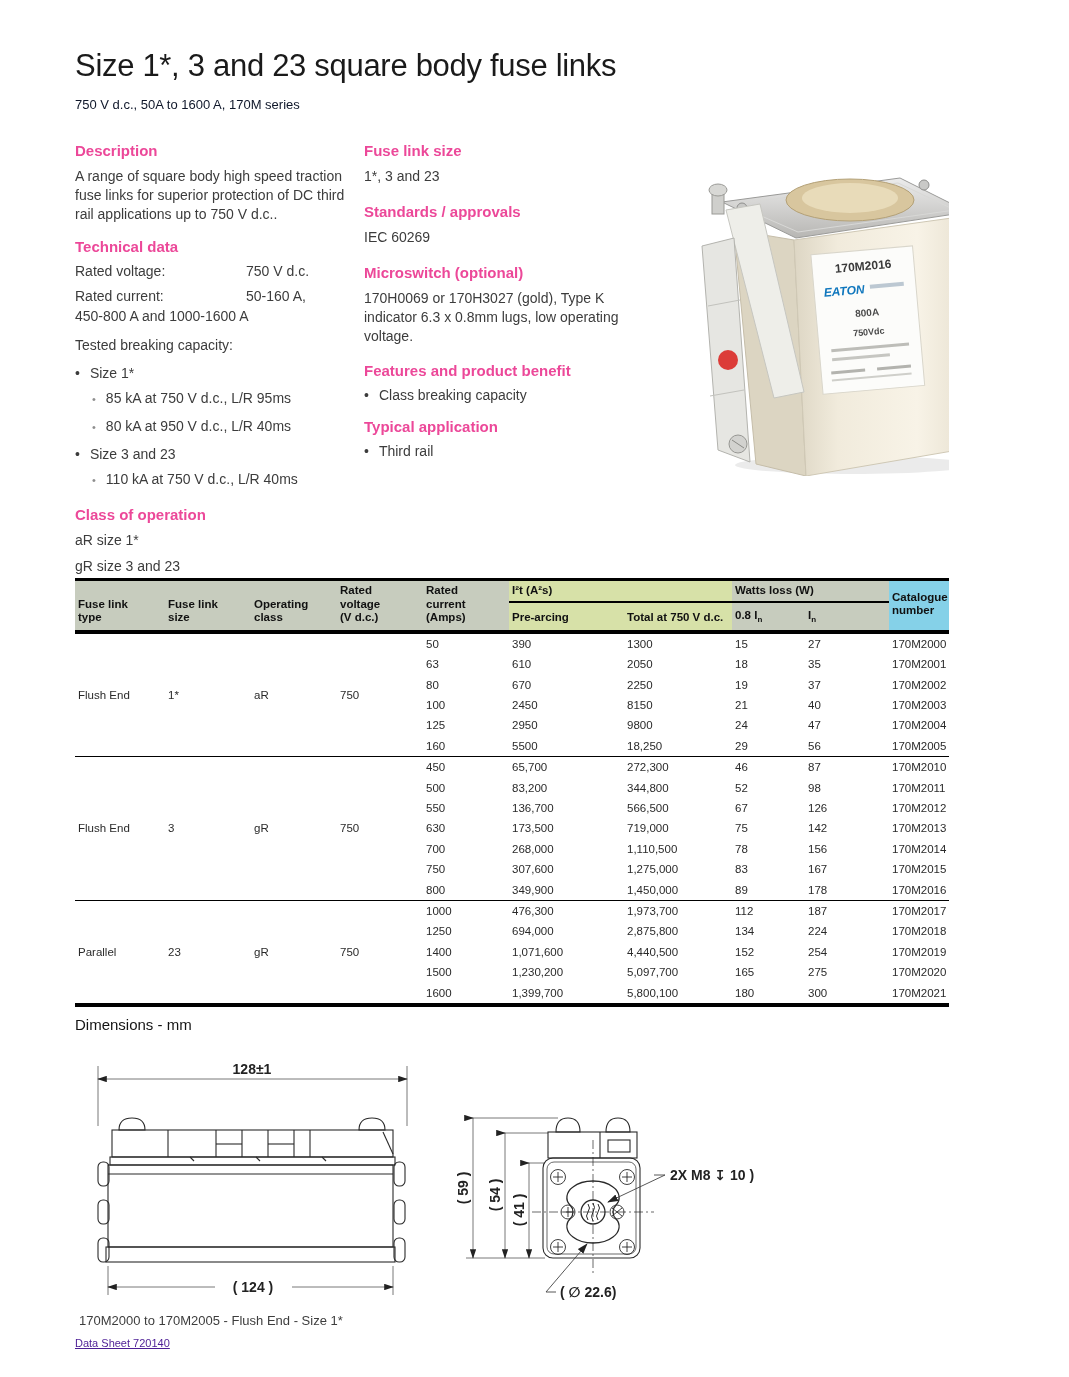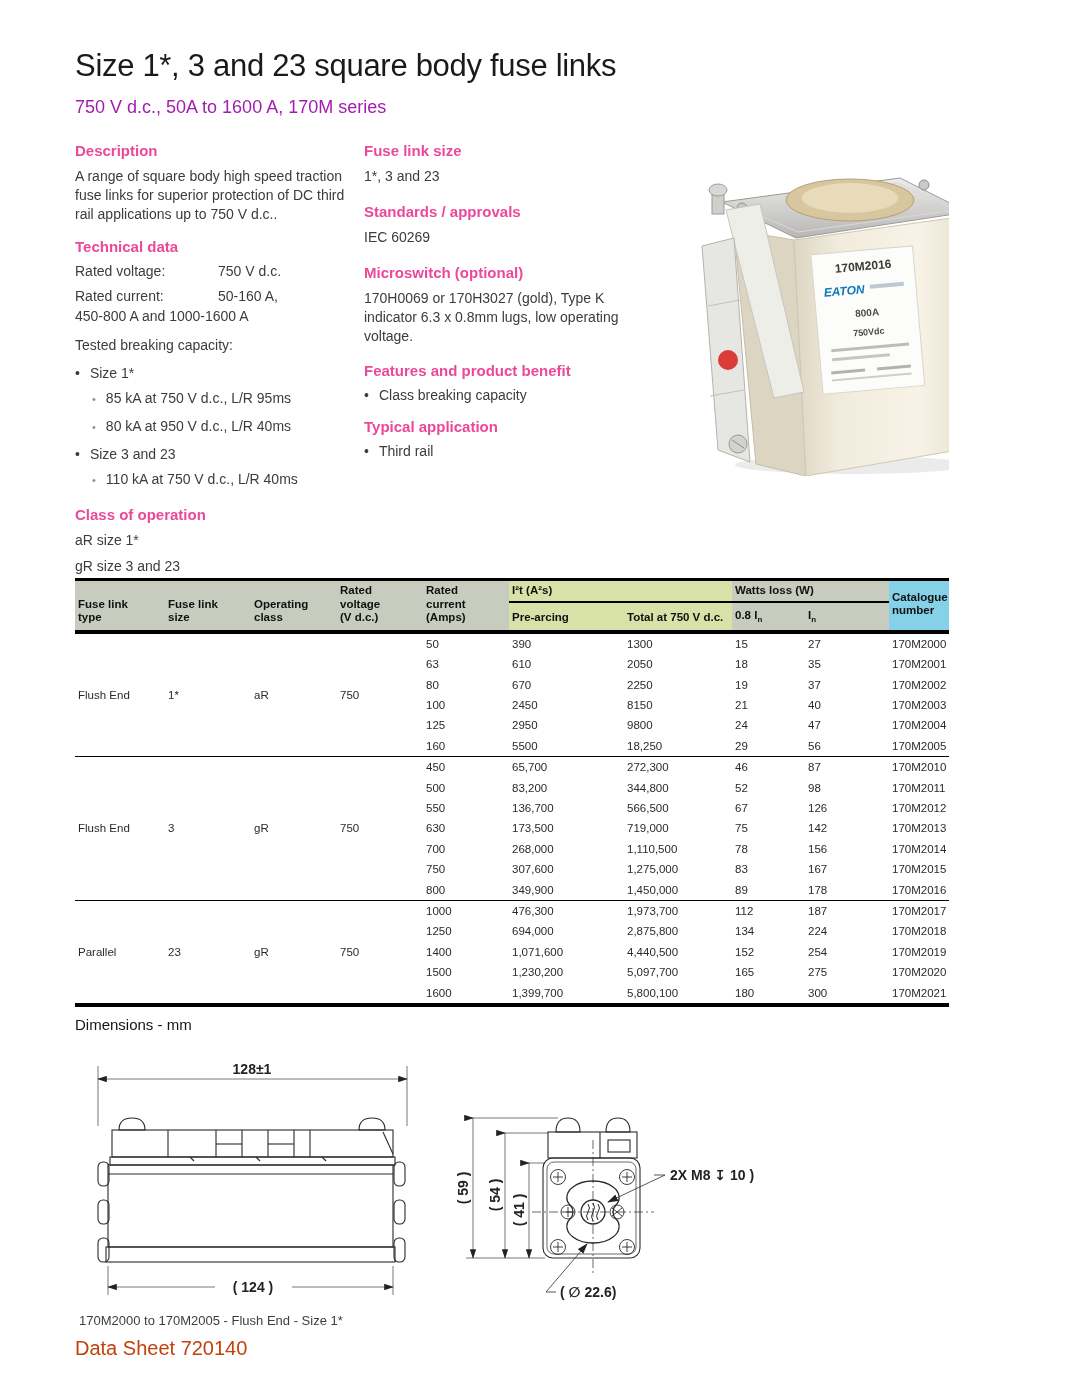--- a/index.html
+++ b/index.html
@@ -2,29 +2,29 @@
 <html><head>
 <meta charset="utf-8">
 <style>
   html,body { margin:0; padding:0; background:#ffffff; }
   .page { position:relative; width:949px; height:1377px; background:#fff; overflow:hidden;
           font-family:"Liberation Sans","DejaVu Sans",sans-serif; color:#333; }
 
   
   .title { position:absolute; left:75px; top:48px; font-size:31px; font-weight:400;
            color:#1a1a1a; letter-spacing:-0.3px; margin:0; }
-  .subtitle { position:absolute; left:75px; top:97px; font-size:18px; font-weight:400;
-              color:#a21caf; margin:0; }
+  .subtitle { position:absolute; left:75px; top:97px; font-size:13px; font-weight:400;
+              color:#0f172a; margin:0; }
 
   
   .col-left { position:absolute; left:75px; top:142px; width:272px; }
   .col-mid  { position:absolute; left:364px; top:142px; width:296px; }
   .sec { font-size:15px; font-weight:bold; color:#ec4899; margin:0 0 8px; }
   .body-p { font-size:14px; color:#3c3c3c; line-height:1.36; margin:0 0 14px; }
-  .kv { display:flex; font-size:14px; color:#3c3c3c; margin:0 0 9px; }
+  .kv { display:flex; font-size:14px; color:#3c3c3c; margin:0 0 9px;gap:28px; }
   .kv .k { width:143px; flex:none; }
   .cont { font-size:14px; color:#3c3c3c; margin:-5px 0 12px; }
   .bul { display:flex; font-size:14px; color:#3c3c3c; margin:0 0 9px; }
   .bul::before { content:"•"; margin-right:10px; color:#3c3c3c; }
   .bul.sub { margin-left:17px; margin-bottom:9px; }
   .bul.sub::before { color:#8e8e8e; font-size:11px; line-height:19px; }
   .mt { margin-top:16px; }
 
   
   .photo { position:absolute; left:668px; top:146px; }
@@ -46,21 +46,21 @@
 
   
   .dims-h { position:absolute; left:75px; top:1016px; font-size:15px; font-weight:normal; color:#141414; margin:0; }
   .svg-side { position:absolute; left:80px;  top:1050px; }
   .svg-end  { position:absolute; left:448px; top:1052px; }
   .dim-text { font-size:14px; font-weight:600; fill:#222; }
   .note-text { font-size:14px; font-weight:600; fill:#222; }
 
   
   .foot-note  { position:absolute; left:79px; top:1313px; font-size:13px; color:#3d3d3d; margin:0; }
-  .foot-sheet { position:absolute; left:75px; top:1337px; font-size:20px; color:#c2410c; margin:0; }
+  .foot-sheet { position:absolute; left:75px; top:1337px; font-size:11px; color:#4c1d95; margin:0;text-decoration:underline; }
 </style>
 </head>
 <body>
 
 <div class="page">
 
   <h1 class="title">Size 1*, 3 and 23 square body fuse links</h1>
   <h2 class="subtitle">750 V d.c., 50A to 1600 A, 170M series</h2>
 
   <div class="col-left">

